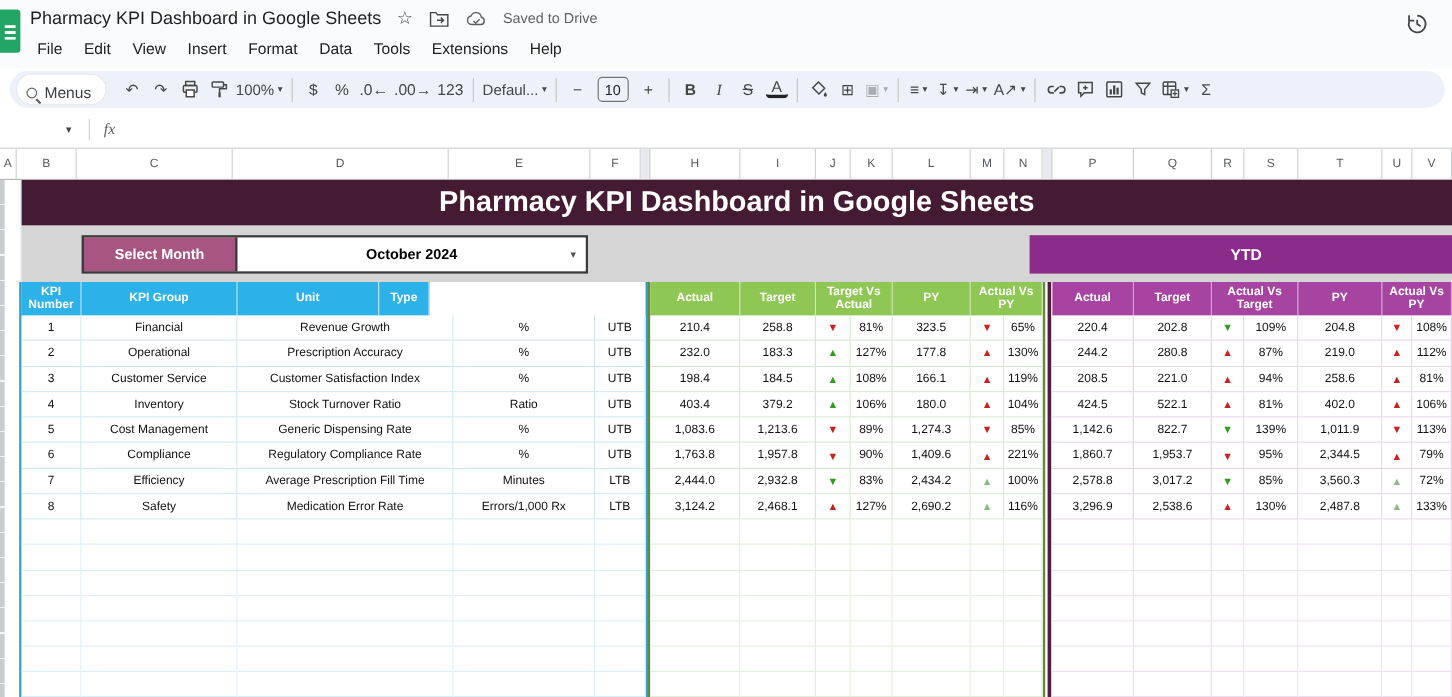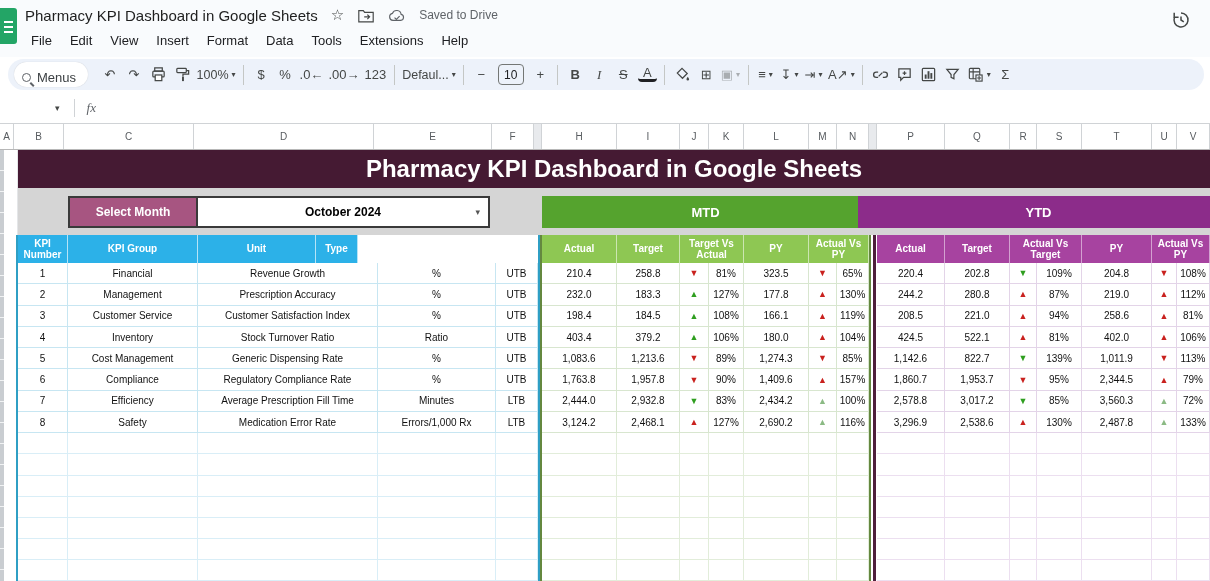--- a/index.html
+++ b/index.html
@@ -309,21 +309,20 @@
   <div class="greyband"></div>
 
   <div class="select-month">
     <div class="sm-label">Select Month</div>
     <div class="sm-value">
       <span>October 2024</span>
       <span class="sm-caret">▾</span>
     </div>
   </div>
 
-  <div class="mtd-banner">MTD</div>
   <div class="ytd-banner">YTD</div>
 
   <div class="vline" style="left:16px;width:2px;background:#2f9fc4"></div>
   <div class="vline" style="left:538px;width:2px;background:#2f9fc4"></div>
   <div class="vline" style="left:540px;width:2px;background:#64883f"></div>
   <div class="vline" style="left:869px;width:2px;background:#64883f"></div>
   <div class="vline" style="left:873px;width:3px;background:#4f1f3c"></div>
 
   <div class="tbl" id="leftTable" style="left:18px">
       <div class="trow blue" style="height: 28px;">
@@ -334,21 +333,21 @@
       </div>
       <div class="trow lt" style="height: 21.3px;">
         <div class="dcell" style="width: 50px;">1</div>
         <div class="dcell" style="width: 130px;">Financial</div>
         <div class="dcell" style="width: 180px;">Revenue Growth</div>
         <div class="dcell" style="width: 118px;">%</div>
         <div class="dcell" style="width: 42px;">UTB</div>
       </div>
       <div class="trow lt" style="height: 21.3px;">
         <div class="dcell" style="width: 50px;">2</div>
-        <div class="dcell" style="width: 130px;">Management</div>
+        <div class="dcell" style="width: 130px;">Operational</div>
         <div class="dcell" style="width: 180px;">Prescription Accuracy</div>
         <div class="dcell" style="width: 118px;">%</div>
         <div class="dcell" style="width: 42px;">UTB</div>
       </div>
       <div class="trow lt" style="height: 21.3px;">
         <div class="dcell" style="width: 50px;">3</div>
         <div class="dcell" style="width: 130px;">Customer Service</div>
         <div class="dcell" style="width: 180px;">Customer Satisfaction Index</div>
         <div class="dcell" style="width: 118px;">%</div>
         <div class="dcell" style="width: 42px;">UTB</div>
@@ -515,21 +514,21 @@
         <div class="dcell" style="width: 75px;">1,763.8</div>
         <div class="dcell" style="width: 63px;">1,957.8</div>
         <div class="dcell" style="width: 29px;">
           <span class="arrow tone-red">▼</span>
         </div>
         <div class="dcell" style="width: 35px;">90%</div>
         <div class="dcell" style="width: 65px;">1,409.6</div>
         <div class="dcell" style="width: 28px;">
           <span class="arrow tone-red">▲</span>
         </div>
-        <div class="dcell" style="width: 32px;">157%</div>
+        <div class="dcell" style="width: 32px;">221%</div>
       </div>
       <div class="trow mt" style="height: 21.3px;">
         <div class="dcell" style="width: 75px;">2,444.0</div>
         <div class="dcell" style="width: 63px;">2,932.8</div>
         <div class="dcell" style="width: 29px;">
           <span class="arrow tone-green">▼</span>
         </div>
         <div class="dcell" style="width: 35px;">83%</div>
         <div class="dcell" style="width: 65px;">2,434.2</div>
         <div class="dcell" style="width: 28px;">

